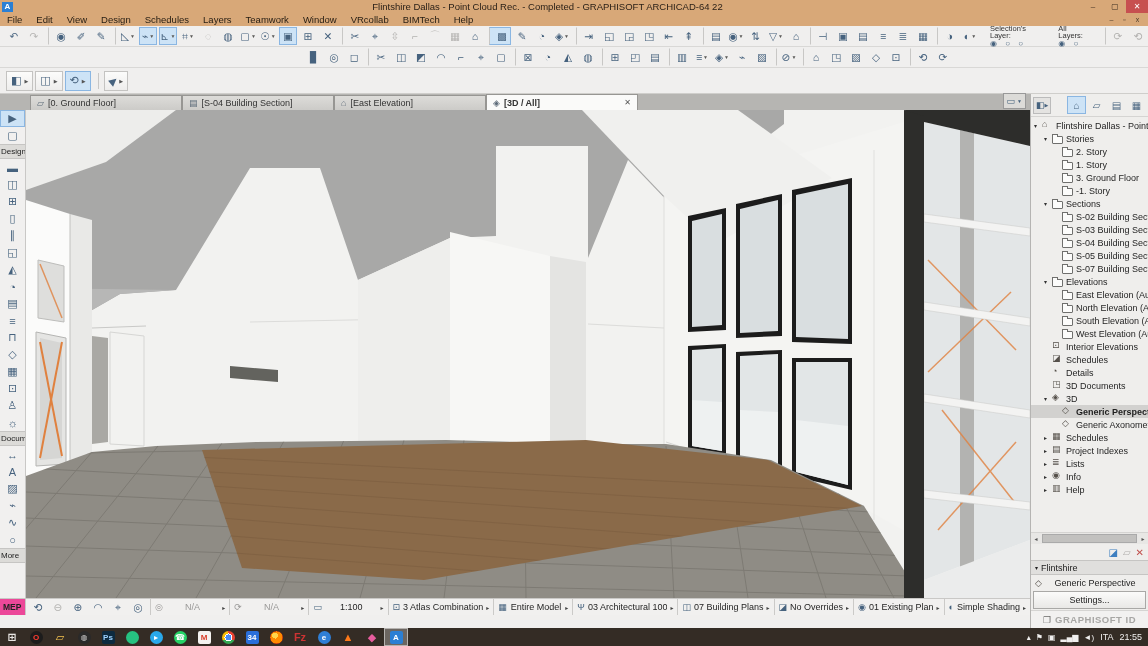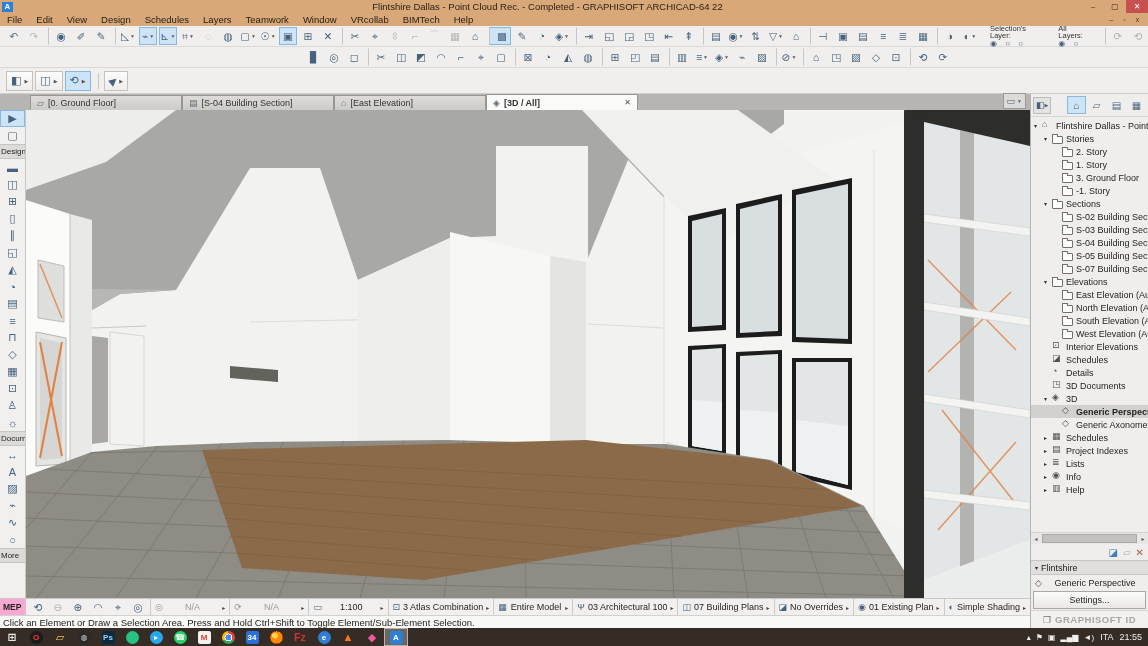--- a/index.html
+++ b/index.html
@@ -109,21 +109,21 @@
   .nav-settings{height:16px;margin:1px 2px;border:1px solid #a9a8a6;background:linear-gradient(#fbfbfa,#e9e8e6);
     display:flex;align-items:center;justify-content:center;font-size:9px;color:#222;cursor:default;}
   .nav-footer{height:17px;display:flex;align-items:center;justify-content:center;gap:4px;background:#f2f1f0;
     border-top:1px solid #d5d4d2;}
   .nav-footer .wic{font-size:9px;color:#6a6a68;}
   .nav-footer .ftx{font-size:9.5px;font-weight:bold;color:#a7a6a4;letter-spacing:.5px;}
   
   .quickbar{position:absolute;left:0;top:598px;width:1030px;height:17px;background:#f1f0ef;
     border-top:1px solid #c9c8c6;display:flex;align-items:center;box-sizing:border-box;}
   .quickbar .mep{width:26px;text-align:left;padding-left:3px;font-size:8.5px;font-weight:bold;color:#222;
-    background:#f9a8d4;height:100%;line-height:16px;box-sizing:border-box;border-right:1px solid #c9c8c6;}
+    background:#ec4899;height:100%;line-height:16px;box-sizing:border-box;border-right:1px solid #c9c8c6;}
   .qnav{display:flex;align-items:center;padding:0 3px;gap:2px;}
   .qnav .icb{min-width:14px;}
   .seg{flex:1;display:flex;align-items:center;gap:3px;height:100%;border-left:1px solid #cbcac8;
     padding:0 4px;box-sizing:border-box;cursor:default;}
   .seg .sic{font-size:9px;color:#46627e;flex:none;}
   .seg .lb{flex:1;text-align:center;font-size:9px;color:#1f1f1f;white-space:nowrap;overflow:hidden;}
   .seg .ar{font-size:6px;color:#444;flex:none;}
   .seg.grayed .lb,.seg.grayed .sic{color:#9a9998;}
   
   .hintbar{position:absolute;left:0;top:615px;width:1030px;height:13px;background:#f8f8f7;
@@ -1199,21 +1199,20 @@
         </div>
 
         <div class="seg">
           <span class="sic">◐</span>
           <span class="lb">Simple Shading</span>
           <span class="ar">▸</span>
         </div>
       </div>
   </div>
 
-  <div class="hintbar">Click an Element or Draw a Selection Area. Press and Hold Ctrl+Shift to Toggle Element/Sub-Element Selection.</div>
 
   <div class="taskbar">
     <div style="display:flex;">
 
         <div class="app flat" style="--fg: #e8e6e3;">
           <span class="bub">⊞</span>
         </div>
 
         <div class="app circle" style="--c: #1c1c1c; --fg: #ff3b30;">
           <span class="bub">O</span>

